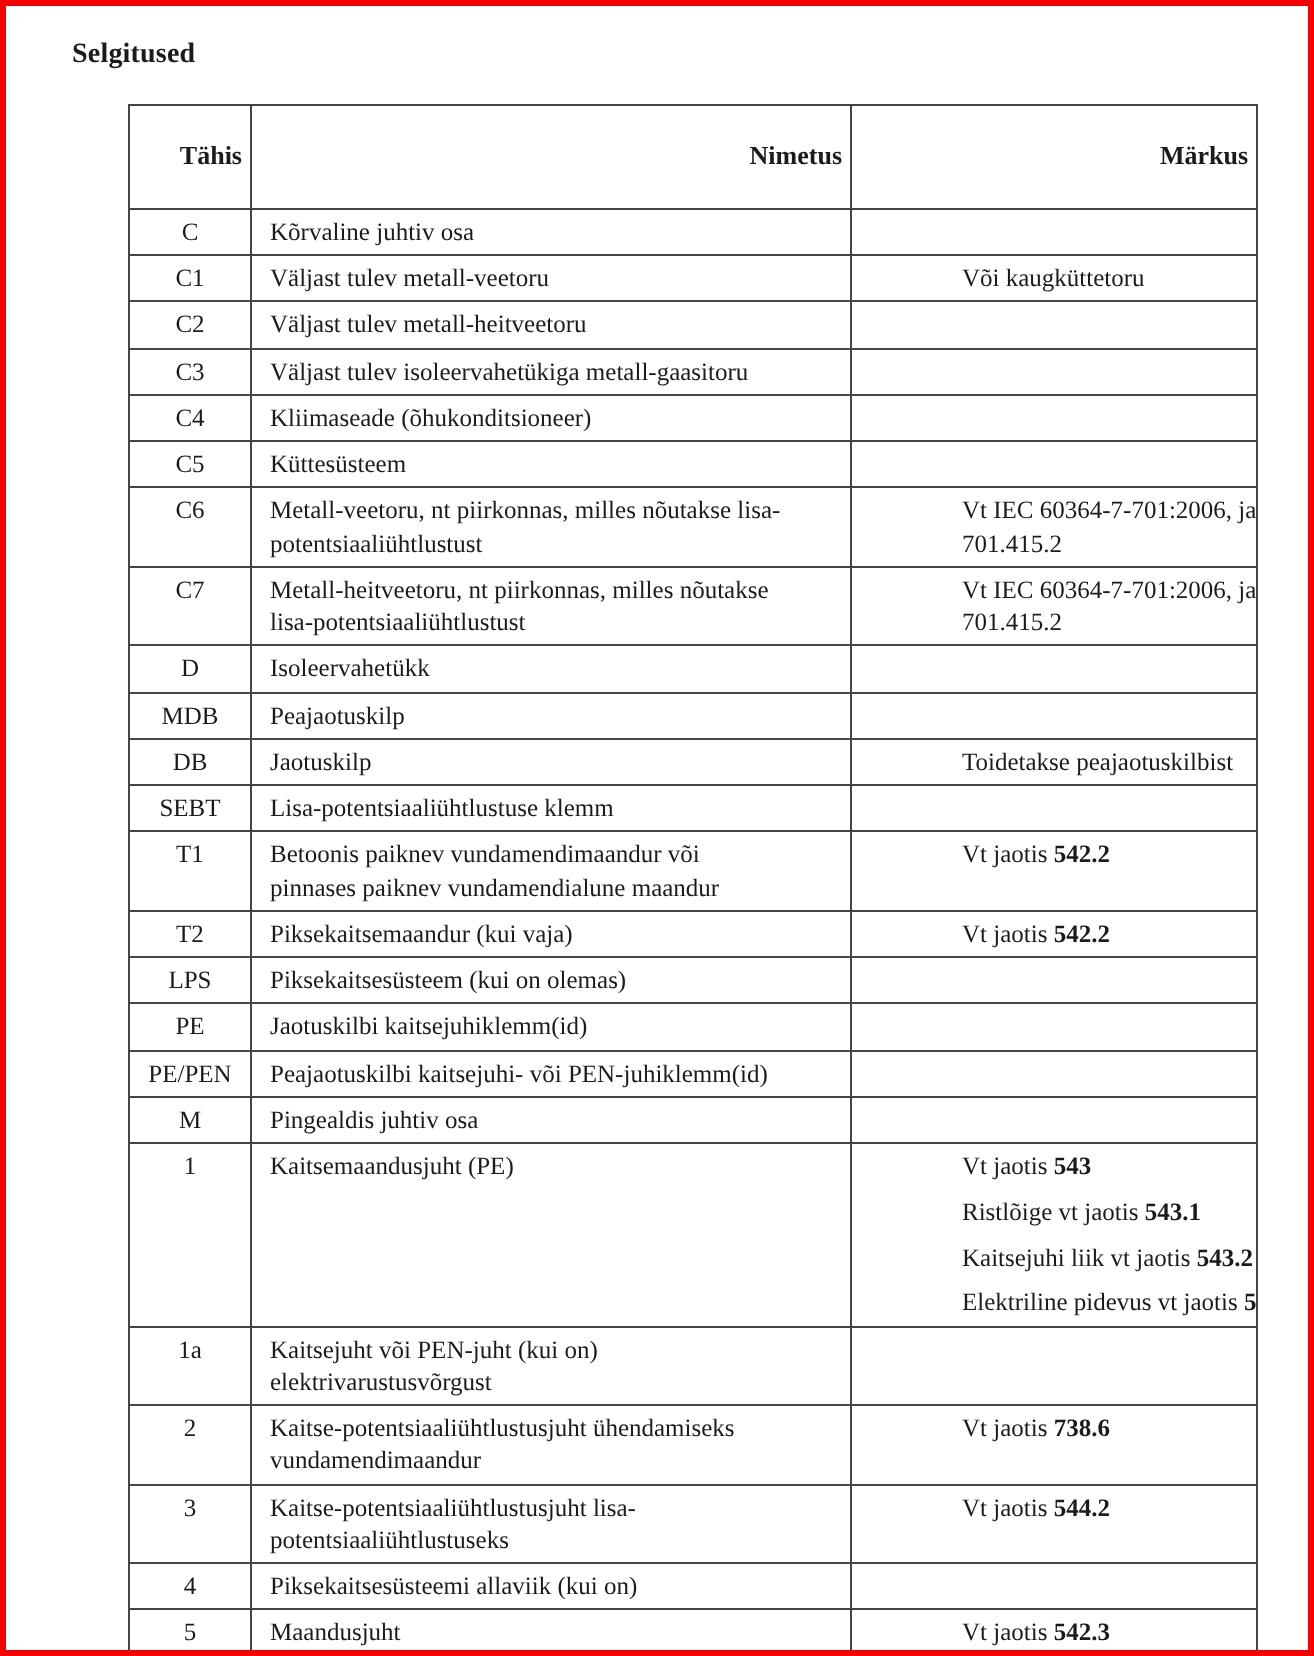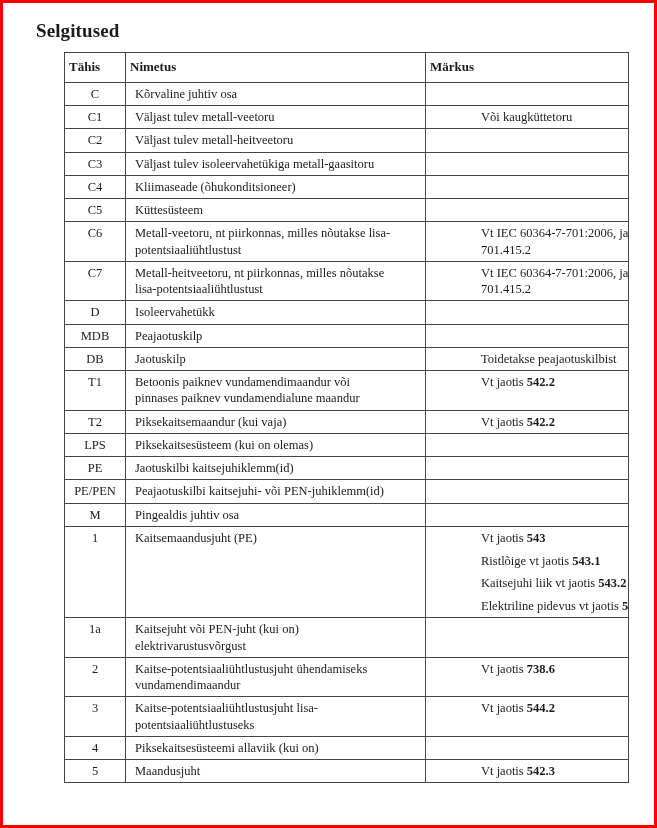--- a/index.html
+++ b/index.html
@@ -11,44 +11,44 @@
     border: 3px solid var(--page-border, #f60000);
     background: #ffffff;
     font-family: "Liberation Serif", "DejaVu Serif", serif;
     color: #1b1b1b;
     overflow: hidden;
   }
   .title {
     position: absolute;
     left: 33px;
     top: 17px;
-    font-size: 19px;
+    font-size: 14px;
     font-weight: bold;
     letter-spacing: 0.1px;
   }
   table.selgitused {
     position: absolute;
     left: 61px;
     top: 49px;
     width: 564px;
     border-collapse: collapse;
     table-layout: fixed;
   }
   table.selgitused th,
   table.selgitused td {
     border: 1px solid var(--table-border, #454545);
     font-size: 12.5px;
     line-height: 1.3;
     overflow: hidden;
   }
   table.selgitused th {
     font-weight: bold;
-    text-align: left;
+    text-align: right;
     vertical-align: middle;
-    padding: 6px 4px;
+    padding: 17px 4px;
     font-size: 13px;
     margin-top: 32px;
   }
   td.c-sym {
     text-align: center;
     vertical-align: top;
     padding: 3px 2px;
   }
   td.c-name {
     vertical-align: top;
@@ -144,20 +144,25 @@
           <td class="c-rem"></td>
         </tr>
         <tr>
           <td class="c-sym">DB</td>
           <td class="c-name">Jaotuskilp</td>
           <td class="c-rem">
             <div class="remark-para"><span>Toidetakse peajaotuskilbist</span></div>
           </td>
         </tr>
         <tr>
+          <td class="c-sym">SEBT</td>
+          <td class="c-name">Lisa-potentsiaaliühtlustuse klemm</td>
+          <td class="c-rem"></td>
+        </tr>
+        <tr>
           <td class="c-sym">T1</td>
           <td class="c-name">Betoonis paiknev vundamendimaandur või
 pinnases paiknev vundamendialune maandur</td>
           <td class="c-rem">
             <div class="remark-para"><span>Vt jaotis </span><span class="bold">542.2</span></div>
           </td>
         </tr>
         <tr>
           <td class="c-sym">T2</td>
           <td class="c-name">Piksekaitsemaandur (kui vaja)</td>

